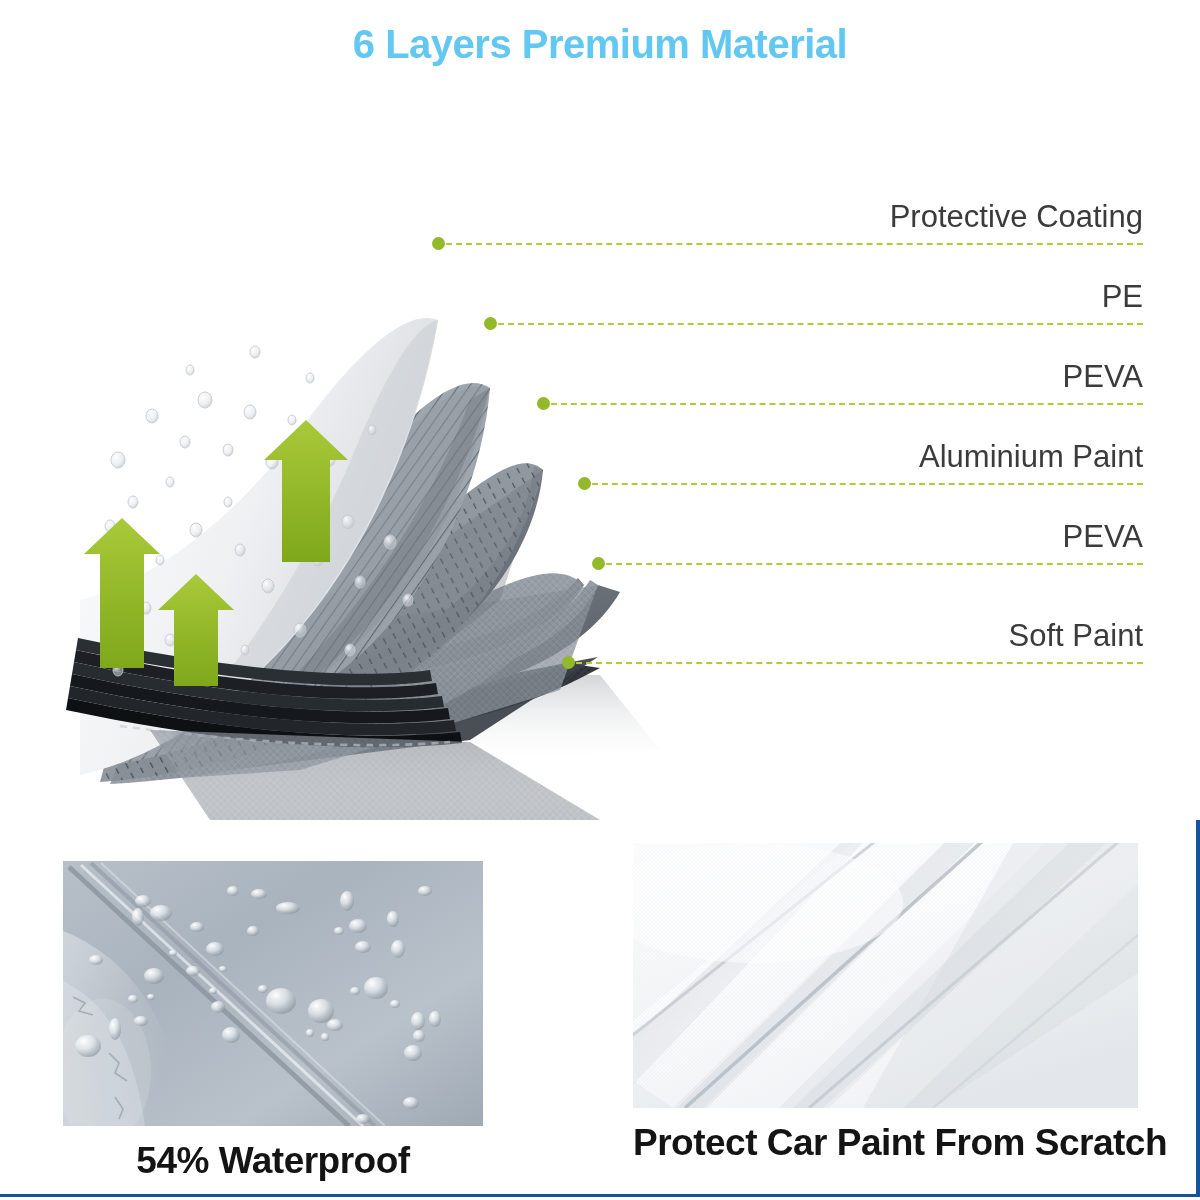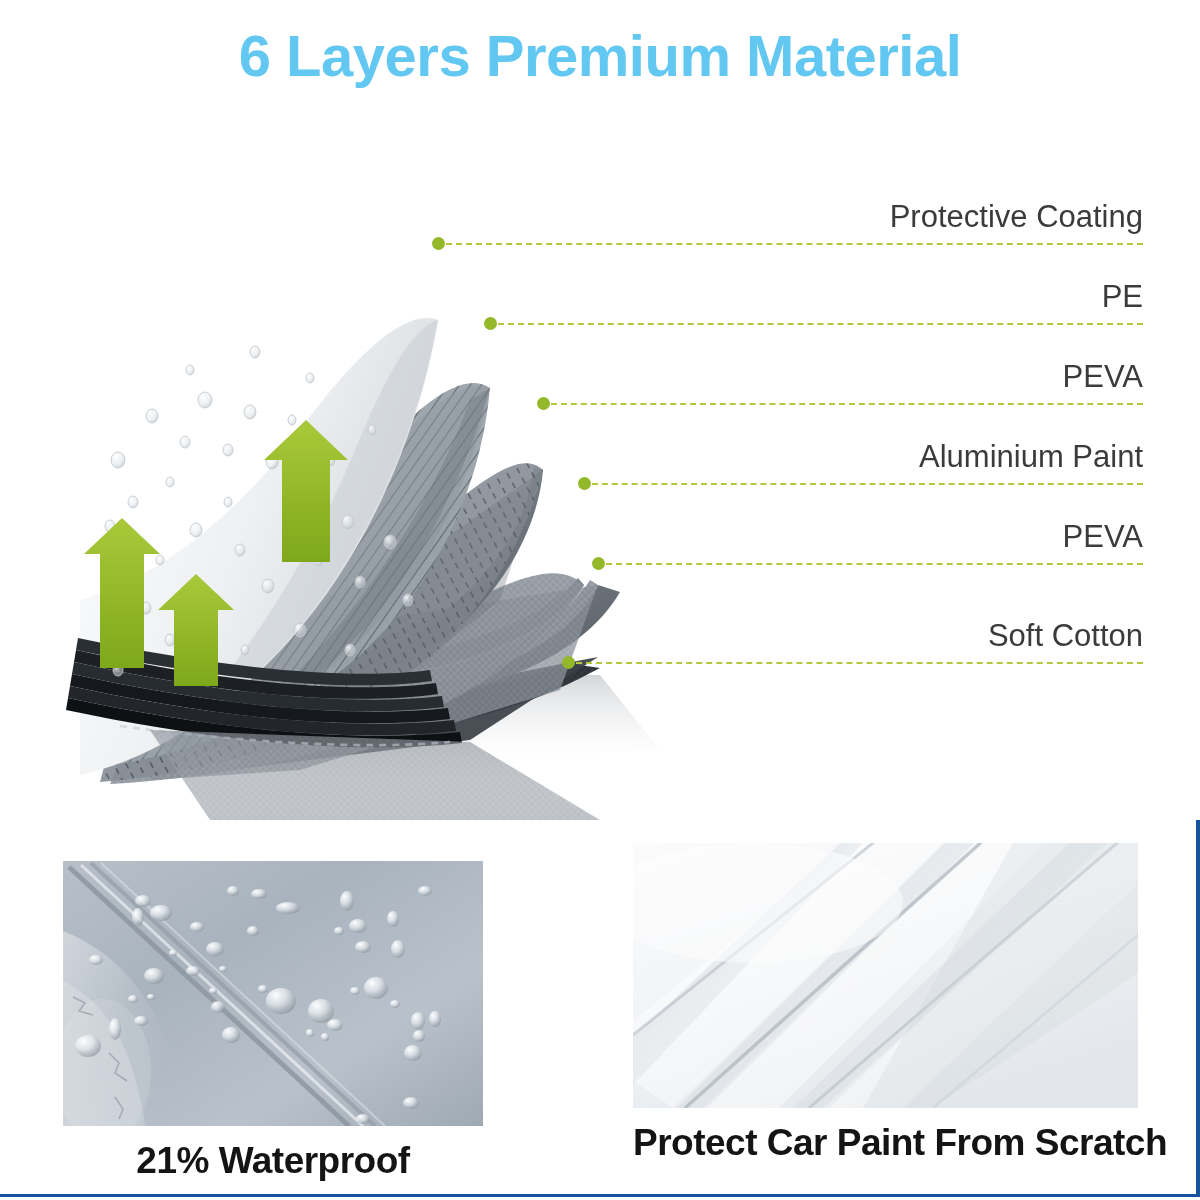--- a/index.html
+++ b/index.html
@@ -37,21 +37,21 @@
     background: #15549c;
   }
 
   
   .title {
     position: absolute;
     top: 22px;
     left: 0;
     width: 1200px;
     text-align: center;
-    font-size: 58px;
+    font-size: 40px;
     font-weight: bold;
     letter-spacing: -0.5px;
     color: #62c8f2;
     font-family: "Liberation Sans", sans-serif;
     white-space: nowrap;
   }
 
   
   .hero {
     position: absolute;
@@ -327,21 +327,21 @@
 
     <div class="conn" style="left:0; top:433px; width:1143px;">
       <div class="dot" style="left:592px;"></div>
       <div class="dash" style="left:606px; width:537px;"></div>
       <div class="lbl">PEVA</div>
     </div>
 
     <div class="conn" style="left:0; top:532px; width:1143px;">
       <div class="dot" style="left:562px;"></div>
       <div class="dash" style="left:576px; width:567px;"></div>
-      <div class="lbl">Soft Cotton</div>
+      <div class="lbl">Soft Paint</div>
     </div>
   </div>
 
   <div class="feature" style="left:63px; bottom:18px; width:420px;">
     <div class="f-photo" style="height:265px;">
       <svg width="420" height="265" viewBox="0 0 420 265">
         <defs>
           <linearGradient id="wpBg" x1="0" y1="0" x2="1" y2="1">
             <stop offset="0%" stop-color="#b7c0c9"></stop>
             <stop offset="35%" stop-color="#a9b3bd"></stop>
@@ -415,21 +415,21 @@
           <ellipse cx="372" cy="158" rx="6" ry="8" fill="url(#wd)"></ellipse>
           <ellipse cx="350" cy="192" rx="9" ry="8" fill="url(#wd)"></ellipse>
           <ellipse cx="356" cy="175" rx="6" ry="6" fill="url(#wd)"></ellipse>
           <ellipse cx="348" cy="242" rx="8" ry="6" fill="url(#wd)"></ellipse>
           <ellipse cx="300" cy="258" rx="7" ry="5" fill="url(#wd)"></ellipse>
           <ellipse cx="160" cy="108" rx="4" ry="3" fill="url(#wd)"></ellipse>
           <ellipse cx="110" cy="92" rx="4" ry="3" fill="url(#wd)"></ellipse>
         </g>
       </svg>
     </div>
-    <div class="f-caption">21% Waterproof</div>
+    <div class="f-caption">54% Waterproof</div>
   </div>
 
   <div class="feature" style="left:633px; bottom:36px; width:505px;">
     <div class="f-photo" style="height:265px;">
       <svg width="505" height="265" viewBox="0 0 505 265">
         <defs>
           <linearGradient id="ctBg" x1="0" y1="0" x2="0.6" y2="1">
             <stop offset="0%" stop-color="#fdfdfe"></stop>
             <stop offset="50%" stop-color="#f3f5f7"></stop>
             <stop offset="100%" stop-color="#e4e8ec"></stop>

